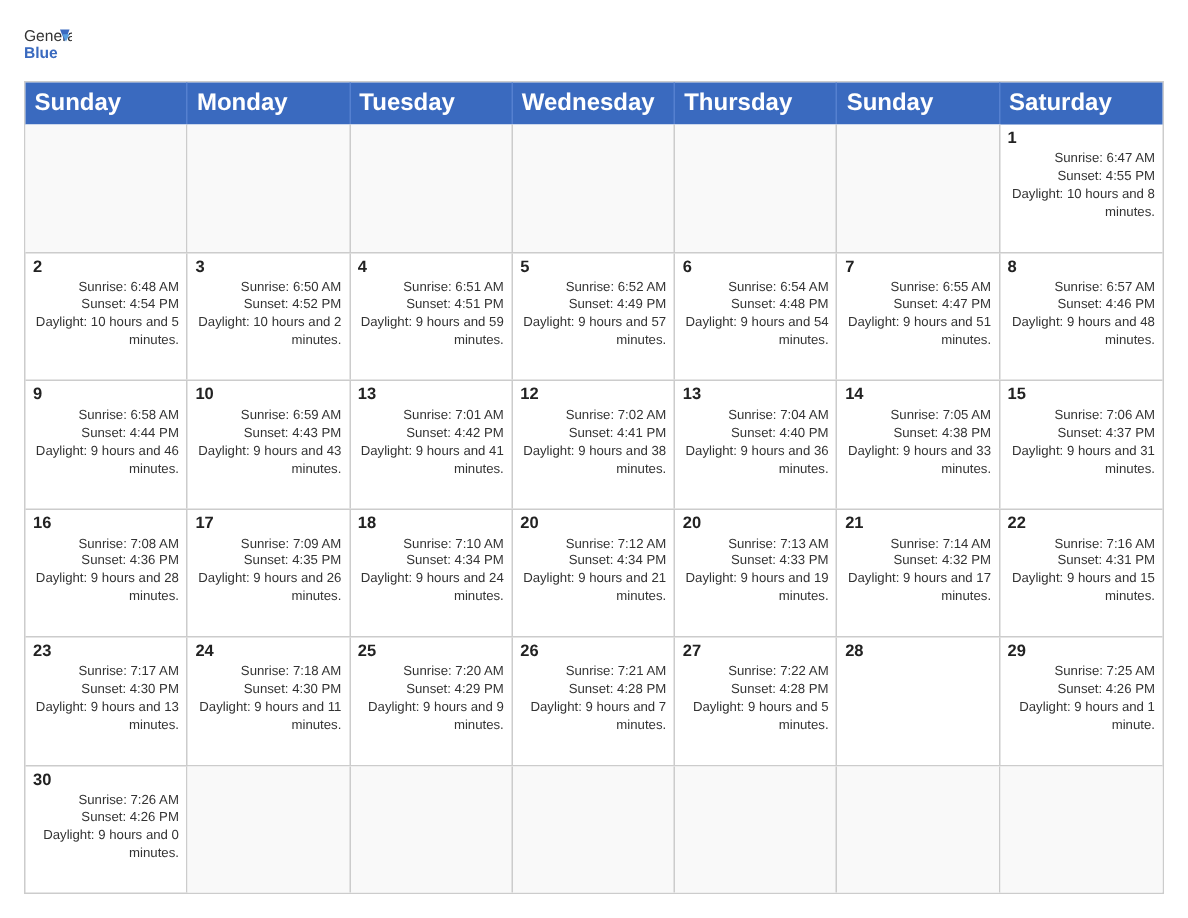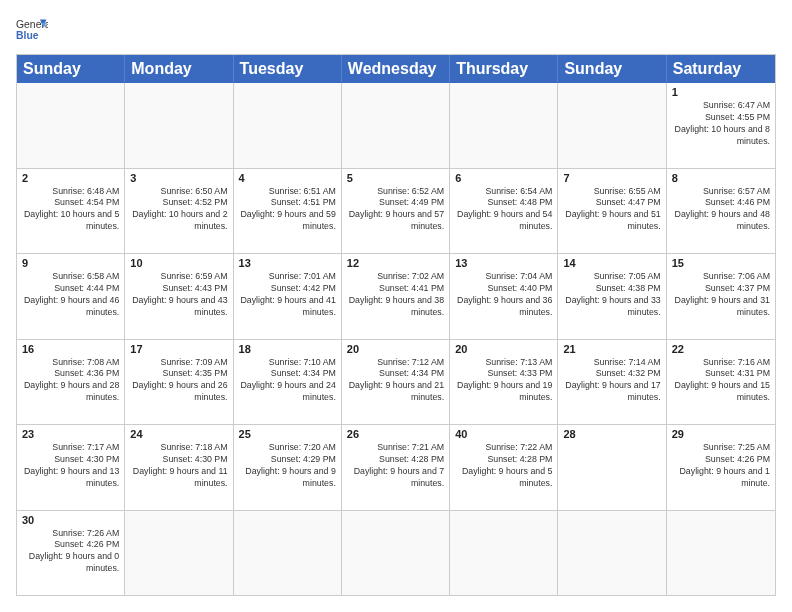--- a/index.html
+++ b/index.html
@@ -296,21 +296,21 @@
 Sunset: 4:29 PM
 Daylight: 9 hours and 9 minutes.</div>
           </div>
           <div class="cal-cell">
             <div class="day-num">26</div>
             <div class="cell-text">Sunrise: 7:21 AM
 Sunset: 4:28 PM
 Daylight: 9 hours and 7 minutes.</div>
           </div>
           <div class="cal-cell">
-            <div class="day-num">40</div>
+            <div class="day-num">27</div>
             <div class="cell-text">Sunrise: 7:22 AM
 Sunset: 4:28 PM
 Daylight: 9 hours and 5 minutes.</div>
           </div>
           <div class="cal-cell">
             <div class="day-num">28</div>
           </div>
           <div class="cal-cell">
             <div class="day-num">29</div>
             <div class="cell-text">Sunrise: 7:25 AM

